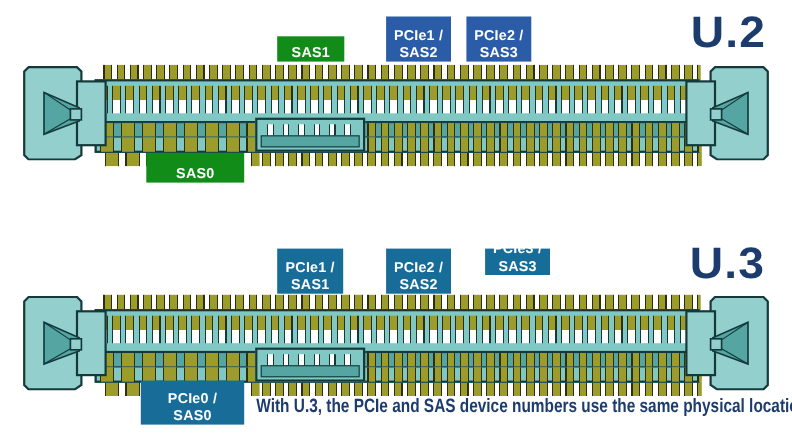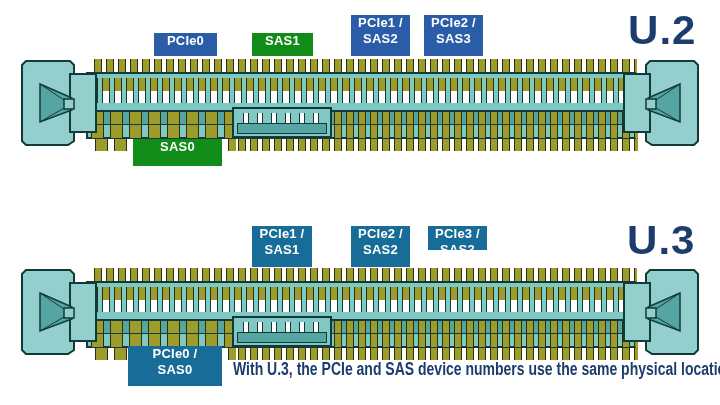--- a/index.html
+++ b/index.html
@@ -53,21 +53,21 @@
   .pins-outer-bottom{position:absolute;top:79px;height:13px;}
   .pins-outer-bottom.left{left:74px;width:144px;
     background:repeating-linear-gradient(90deg,transparent 0 3px,var(--golddk) 3px 4px,var(--gold) 4px 15px,var(--golddk) 15px 16px,transparent 16px 19px);}
   .pins-outer-bottom.right{left:218px;width:402px;
     background:repeating-linear-gradient(90deg,transparent 0 2px,var(--golddk) 2px 3px,var(--gold) 3px 9px,var(--golddk) 9px 10px,transparent 10px 12px);}
   .ear{position:absolute;top:1px;width:80px;height:86px;}
   .ear.left{left:0;}
   .ear.right{left:604px;transform:scaleX(-1);}
   
   .tag{
-    position:absolute;display:flex;flex-direction:column;align-items:center;justify-content:flex-start;
+    position:absolute;display:flex;flex-direction:column;align-items:center;justify-content:flex-end;
     color:#ffffff;font-weight:bold;font-size:13px;line-height:16px;text-align:center;
     letter-spacing:0.2px;
   }
   .tag.blue{background:var(--blue);}
   .tag.green{background:var(--green);}
   .tag.steel{background:var(--steel);}
   .big-title{
     position:absolute;color:var(--navy);font-weight:bold;font-size:40px;letter-spacing:1px;
     transform:scaleX(1.05);transform-origin:left top;
   }
@@ -117,23 +117,20 @@
         <polygon points="8,1 52,1 56,5 56,81 50,85 8,85 4,81 4,5" fill="var(--ear)" stroke="var(--dk)" stroke-width="2"></polygon>
         <rect x="52" y="14" width="26" height="58" fill="var(--ear)" stroke="var(--dk)" stroke-width="2"></rect>
         <polygon points="22,24 54,38 54,50 22,62" fill="var(--mid)" stroke="var(--dk)" stroke-width="1.5"></polygon>
         <line x1="22" y1="24" x2="46" y2="40" stroke="var(--dk)" stroke-width="1"></line>
         <line x1="22" y1="62" x2="46" y2="48" stroke="var(--dk)" stroke-width="1"></line>
         <rect x="46" y="39" width="10" height="10" fill="var(--ear)" stroke="var(--dk)" stroke-width="1.5"></rect>
       </svg>
     </div>
   </div>
 
-  <div class="tag blue" style="left:154px;top:33px;width:63px;height:23px">
-    <span>PCIe0</span>
-  </div>
   <div class="tag green" style="left:252px;top:33px;width:61px;height:23px">
     <span>SAS1</span>
   </div>
   <div class="tag blue" style="left:351px;top:15px;width:59px;height:41px">
     <span>PCIe1 /</span>
     <span>SAS2</span>
   </div>
   <div class="tag blue" style="left:424px;top:15px;width:59px;height:41px">
     <span>PCIe2 /</span>
     <span>SAS3</span>
@@ -187,21 +184,21 @@
   </div>
 
   <div class="tag steel" style="left:252px;top:226px;width:60px;height:41px">
     <span>PCIe1 /</span>
     <span>SAS1</span>
   </div>
   <div class="tag steel" style="left:351px;top:226px;width:59px;height:41px">
     <span>PCIe2 /</span>
     <span>SAS2</span>
   </div>
-  <div class="tag steel" style="left:428px;top:226px;width:59px;height:24px">
+  <div class="tag steel" style="left:441px;top:226px;width:59px;height:24px">
     <span>PCIe3 /</span>
     <span>SAS3</span>
   </div>
   <div class="tag steel" style="left:128px;top:346px;width:94px;height:40px">
     <span>PCIe0 /</span>
     <span>SAS0</span>
   </div>
   <div class="big-title" style="left:627px;top:218px">U.3</div>
 
   <div class="caption">With U.3, the PCIe and SAS device numbers use the same physical locations</div>

